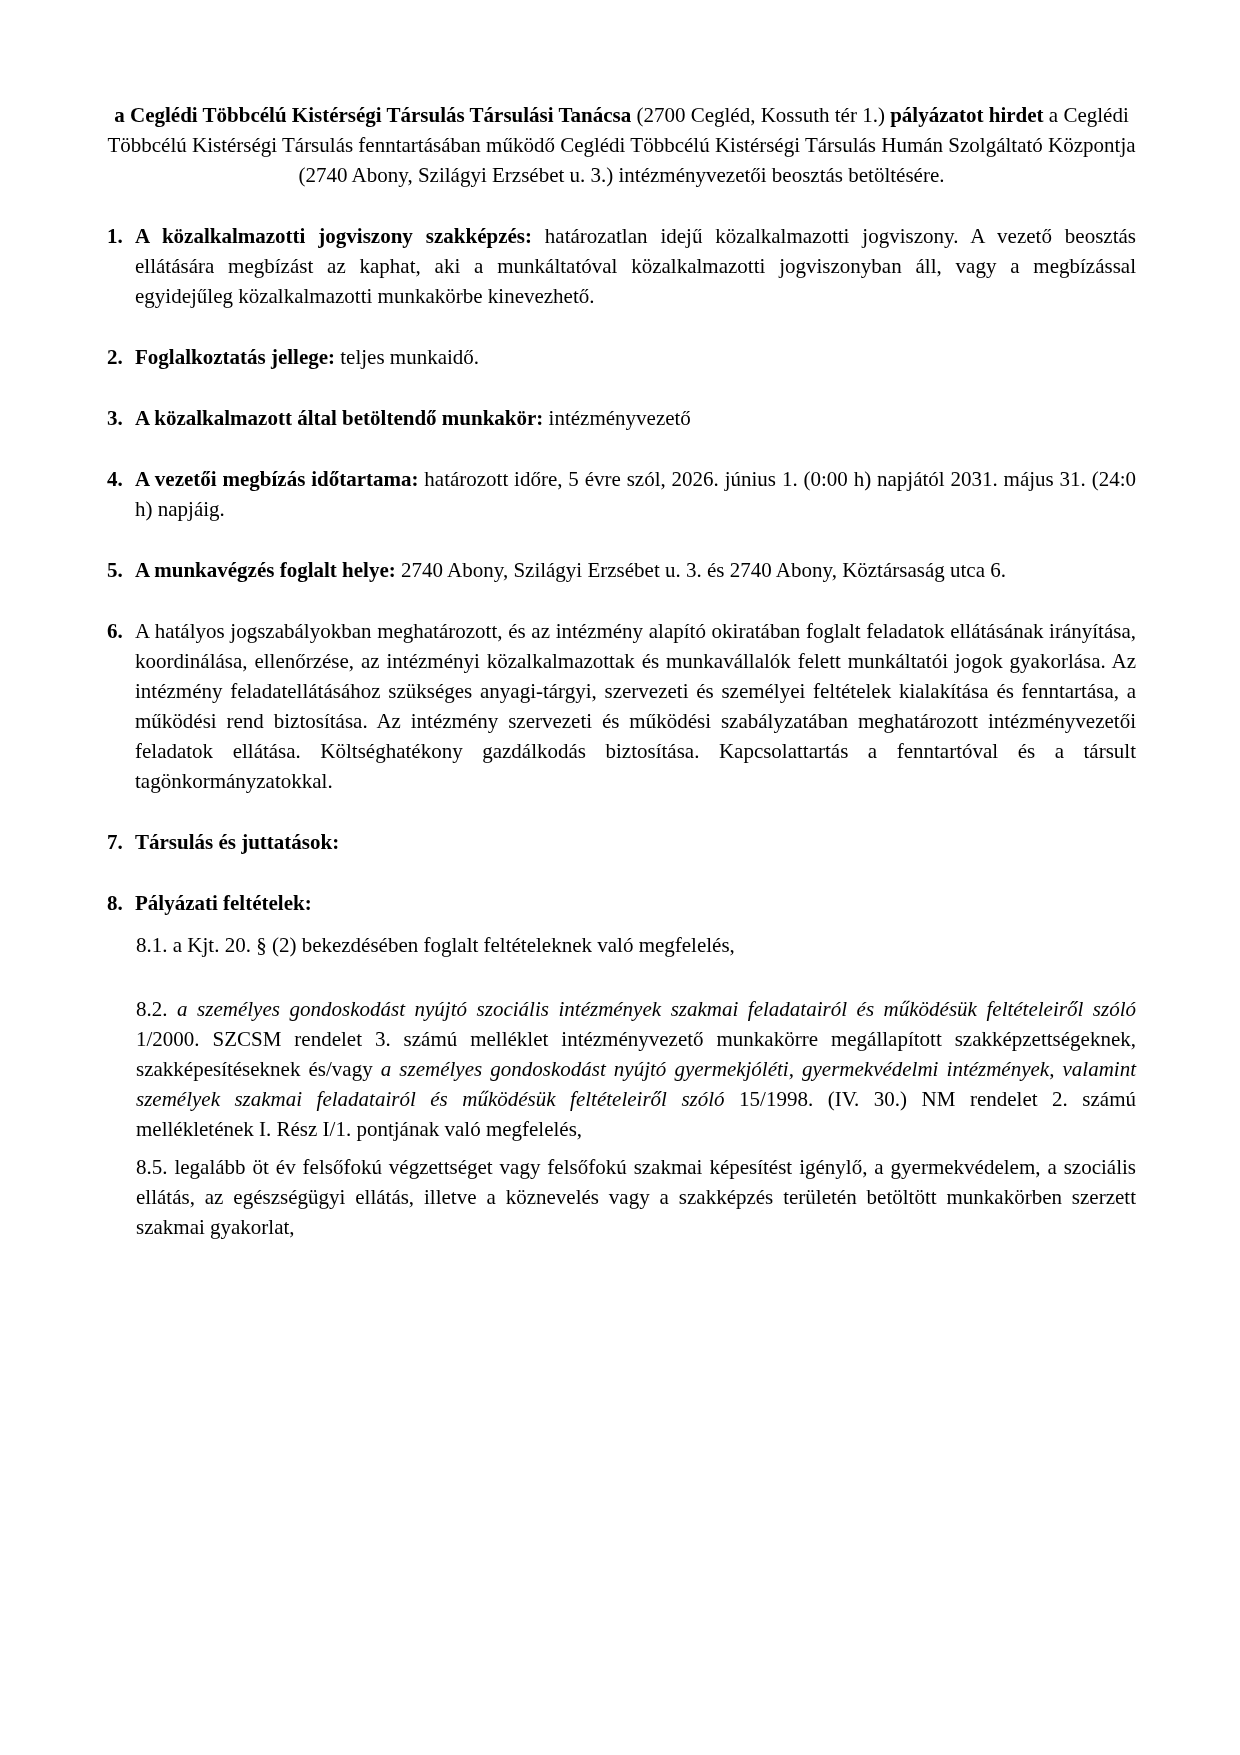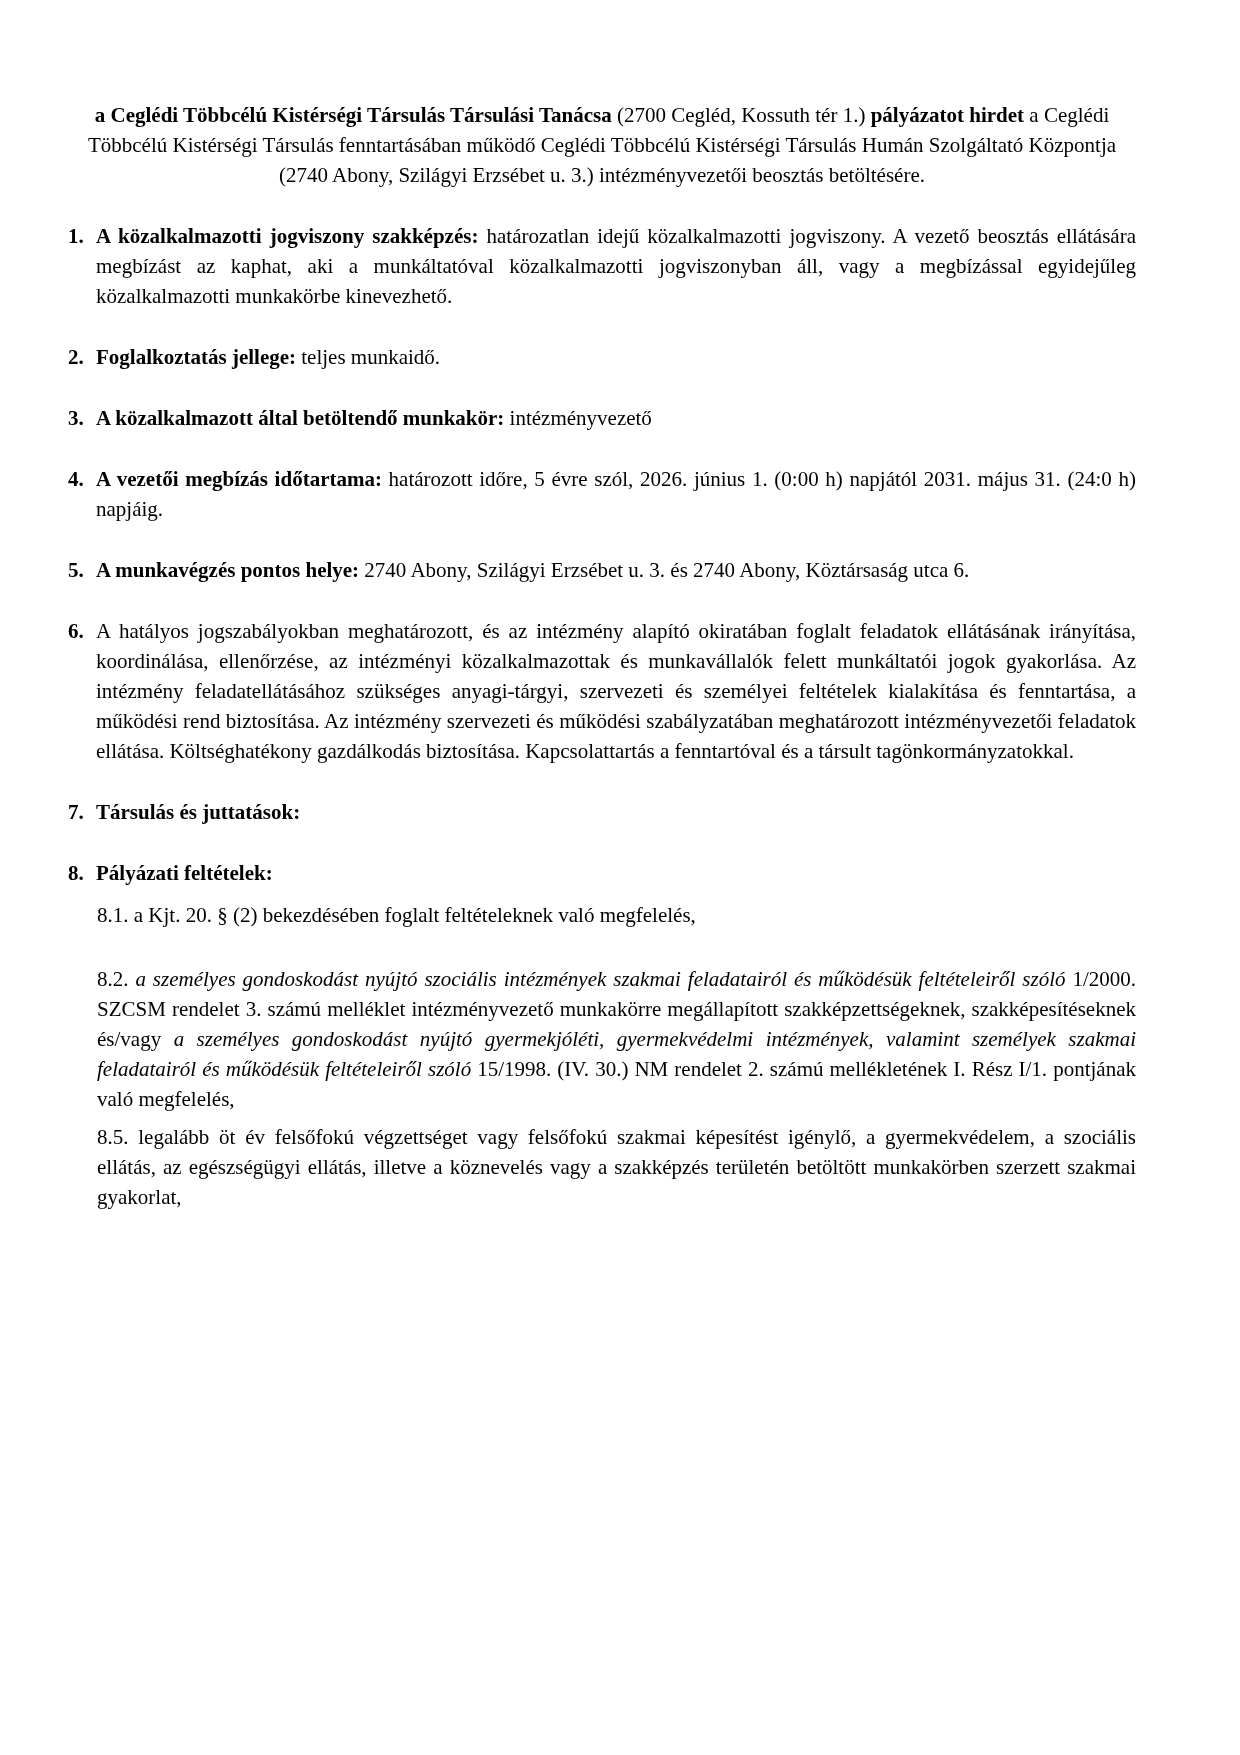--- a/index.html
+++ b/index.html
@@ -7,21 +7,21 @@
     padding: 0;
     background: #ffffff;
   }
   .page {
     position: relative;
     width: 1240px;
     min-height: 1755px;
     box-sizing: border-box;
     background: #ffffff;
     color: #000000;
-    padding: 100px 104px 60px 68px;
+    padding: 100px 104px 60px 107px;
     font-family: "Liberation Serif", "DejaVu Serif", serif;
     font-size: 21px;
     line-height: 30px;
   }
   .title {
     margin: 0 0 19px 0;
     text-align: center;
   }
   .item {
     position: relative;
@@ -78,21 +78,21 @@
     <p class="para"><span style="font-weight: bold;">A közalkalmazott által betöltendő munkakör:</span><span> intézményvezető</span></p>
   </div>
 
   <div class="item">
     <span class="num">4.</span>
     <p class="para"><span style="font-weight: bold;">A vezetői megbízás időtartama:</span><span> határozott időre, 5 évre szól, 2026. június 1. (0:00 h) napjától 2031. május 31. (24:0 h) napjáig.</span></p>
   </div>
 
   <div class="item hang">
     <span class="num">5.</span>
-    <p class="para"><span style="font-weight: bold;">A munkavégzés pontos helye:</span><span> 2740 Abony, Szilágyi Erzsébet u. 3. és 2740 Abony, Köztársaság utca 6.</span></p>
+    <p class="para"><span style="font-weight: bold;">A munkavégzés foglalt helye:</span><span> 2740 Abony, Szilágyi Erzsébet u. 3. és 2740 Abony, Köztársaság utca 6.</span></p>
   </div>
 
   <div class="item">
     <span class="num">6.</span>
     <p class="para"><span>A hatályos jogszabályokban meghatározott, és az intézmény alapító okiratában foglalt feladatok ellátásának irányítása, koordinálása, ellenőrzése, az intézményi közalkalmazottak és munkavállalók felett munkáltatói jogok gyakorlása. Az intézmény feladatellátásához szükséges anyagi-tárgyi, szervezeti és személyei feltételek kialakítása és fenntartása, a működési rend biztosítása. Az intézmény szervezeti és működési szabályzatában meghatározott intézményvezetői feladatok ellátása. Költséghatékony gazdálkodás biztosítása. Kapcsolattartás a fenntartóval és a társult tagönkormányzatokkal.</span></p>
   </div>
 
   <div class="item">
     <span class="num">7.</span>
     <p class="para"><span style="font-weight: bold;">Társulás és juttatások:</span></p>

